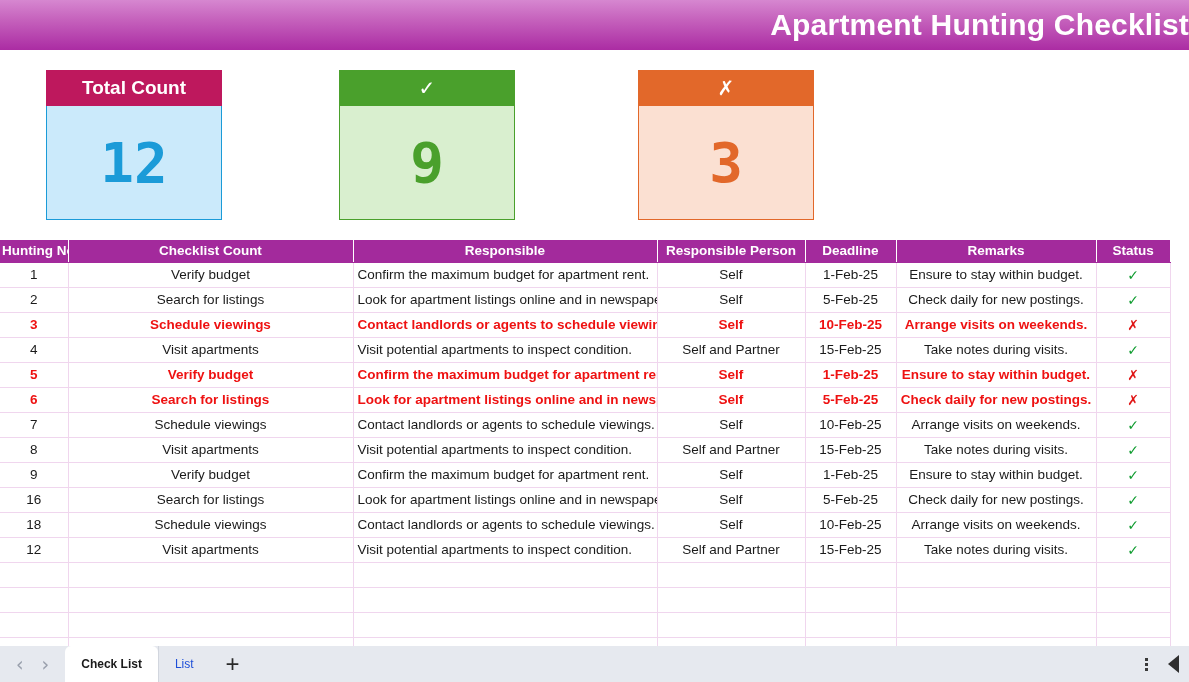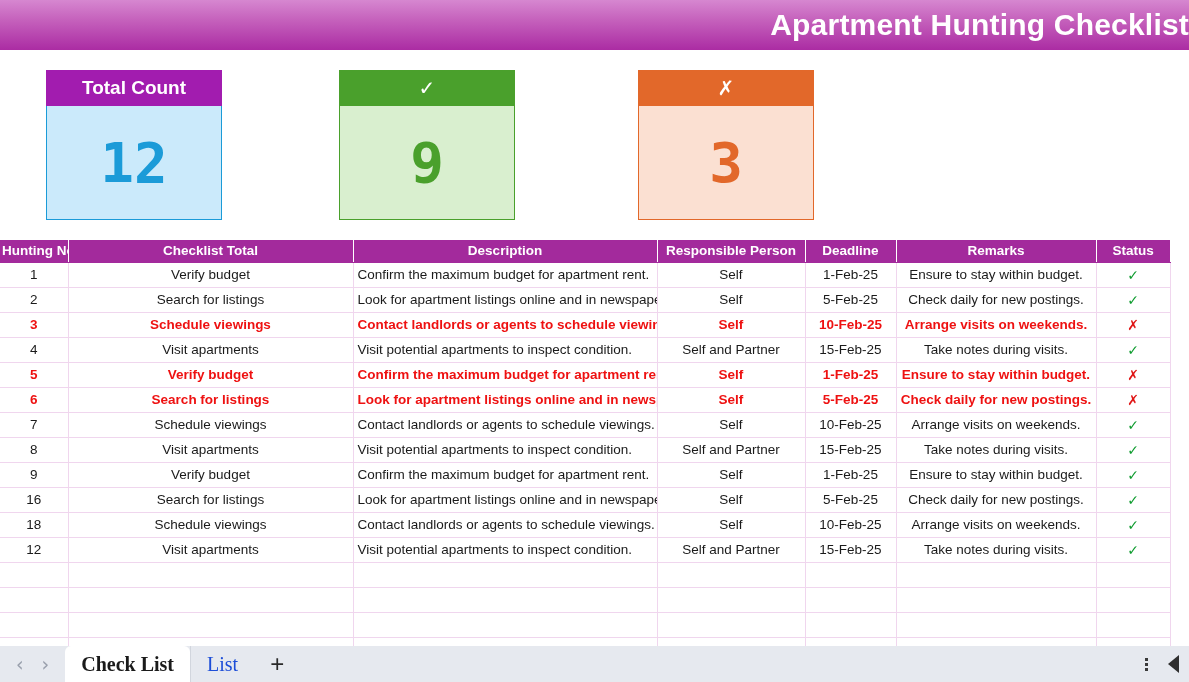--- a/index.html
+++ b/index.html
@@ -33,21 +33,21 @@
     color:#fff; font-size:19px; font-weight:bold;
   }
   .kpi-body {
     flex:1; display:flex; align-items:center; justify-content:center;
   }
   .kpi-value {
     font-family:"DejaVu Sans Mono", monospace;
     font-size:56px; font-weight:bold; line-height:1;
   }
   #kpi-total { left:46px; }
-  #kpi-total .kpi-head { background:#a21caf; }
+  #kpi-total .kpi-head { background:#be185d; }
   #kpi-total .kpi-body { background:#cbeafb; border:1px solid #1b9bd8; border-top:none; }
   #kpi-total .kpi-value { color:#1b9bd8; }
 
   #kpi-checked { left:339px; }
   #kpi-checked .kpi-head { background:#4aa02c; }
   #kpi-checked .kpi-body { background:#d9efcf; border:1px solid #4aa02c; border-top:none; }
   #kpi-checked .kpi-value { color:#4aa02c; }
   .kpi-head .mark { font-family:"DejaVu Sans", sans-serif; font-size:20px; }
 
   #kpi-unchecked { left:638px; }
@@ -112,21 +112,21 @@
   
   .tabbar {
     position:absolute; left:0; bottom:0; width:1189px; height:36px;
     background:#e6e9ef; display:flex; align-items:center;
   }
   .navs { display:flex; align-items:center; gap:18px; padding:0 16px; }
   .chev { color:#9aa0ad; font-size:19px; line-height:1;
           font-family:"DejaVu Sans", sans-serif; }
   .tab {
     height:36px; display:flex; align-items:center; padding:0 16px;
-    font-size:20px; color:#1a1a1a;font-family:Liberation Serif, serif;
+    font-size:12px; color:#1a1a1a;
   }
   .tab.active {
     background:#ffffff; font-weight:bold;
     border-top-left-radius:6px; border-top-right-radius:6px;
   }
   .tab.inactive { color:#1d4ed8; border-left:1px solid #d2d6de; }
   .addsheet {
     display:flex; align-items:center; justify-content:center;
     width:46px; height:36px; font-size:24px; color:#2a2a2a;
   }
@@ -186,22 +186,22 @@
         <col style="width:285px">
         <col style="width:304px">
       <col style="width:148px">
         <col style="width:91px">
         <col style="width:200px">
         <col style="width:74px">
     </colgroup>
     <thead>
       <tr>
         <th>Hunting No.</th>
-        <th>Checklist Total</th>
-        <th>Description</th>
+        <th>Checklist Count</th>
+        <th>Responsible</th>
         <th>Responsible Person</th>
         <th>Deadline</th>
         <th>Remarks</th>
         <th>Status</th>
       </tr>
     </thead>
     <tbody id="grid-body">
         <tr>
           <td class="c-serial">1</td>
           <td class="c-item">Verify budget</td>

